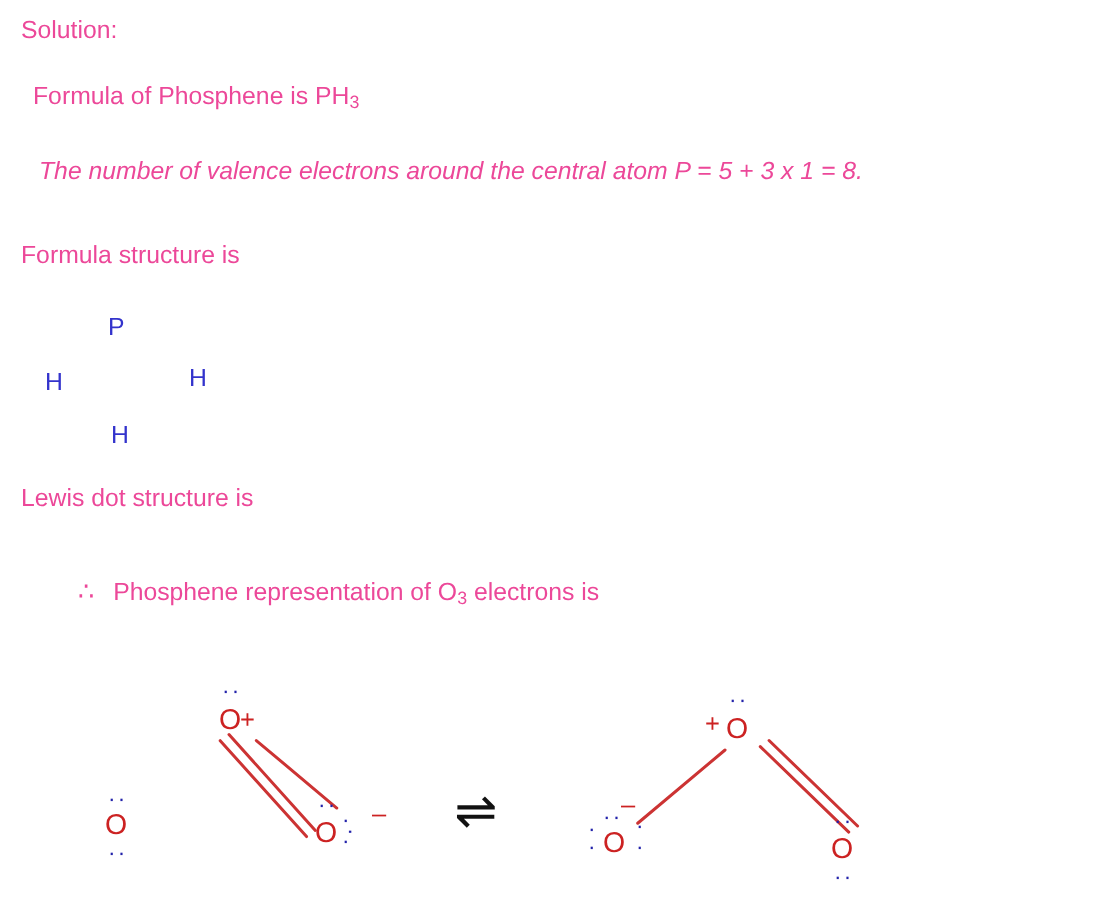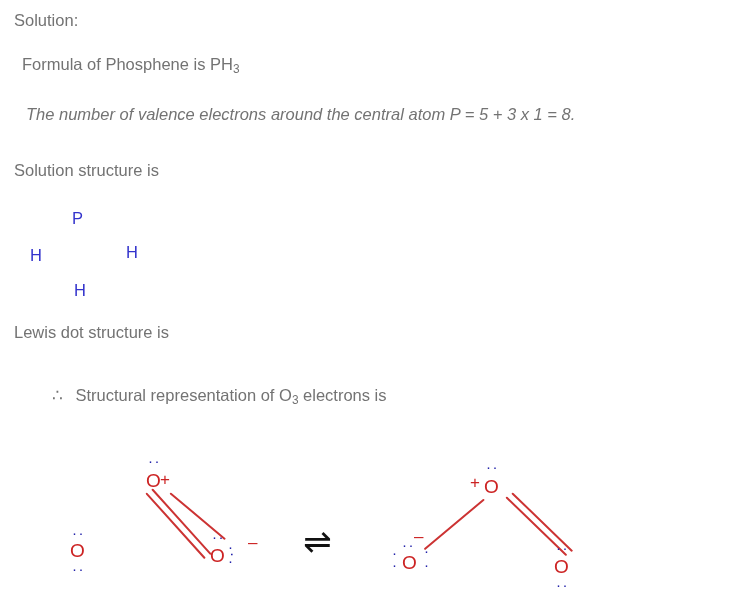--- a/index.html
+++ b/index.html
@@ -13,21 +13,21 @@
     position: relative;
     font-family: "Liberation Sans", sans-serif;
     color: #000000;
     overflow: hidden;
   }
   .line {
     position: absolute;
     font-size: 16.5px;
     line-height: 20px;
     white-space: nowrap;
-    color: #737373;
+    color: #ec4899;
   }
   sub, sup {
     font-size: 0.72em;
   }
   sub { vertical-align: -0.25em; }
 
   
   .atom-blue {
     position: absolute;
     color: #3333cc;
@@ -77,34 +77,34 @@
 <body>
 
 <div class="line" style="left:14px; top:10px;">Solution:</div>
 
 <div class="line" style="left:22px; top:54px;">
   <span>Formula of Phosphene is PH</span><sub>3</sub>
 </div>
 
 <div class="line" style="left:26px; top:104px;font-style:italic;">The number of valence electrons around the central atom P = 5 + 3 x 1 = 8.</div>
 
-<div class="line" style="left:14px; top:160px;">Solution structure is</div>
+<div class="line" style="left:14px; top:160px;">Formula structure is</div>
 
 <div>
   <div class="atom-blue" style="left:72px; top:209px;">P</div>
   <div class="atom-blue" style="left:30px; top:246px;">H</div>
   <div class="atom-blue" style="left:126px; top:243px;">H</div>
   <div class="atom-blue" style="left:74px; top:281px;">H</div>
 </div>
 
 <div class="line" style="left:14px; top:322px;">Lewis dot structure is</div>
 
 <div class="line" style="left:52px; top:385px;">
   <span style="font-size:17px;">∴</span>
-  <span style="display:inline-block; width:8px;"></span><span>Structural representation of O</span><sub>3</sub><span> electrons is</span>
+  <span style="display:inline-block; width:8px;"></span><span>Phosphene representation of O</span><sub>3</sub><span> electrons is</span>
 </div>
 
 <div>
 
   <div class="dots" style="left:148px; top:458px;">··</div>
   <div class="ozone-atom" style="left:146px; top:470px;">O</div>
   <div class="ozone-charge" style="left:160px; top:470px;">+</div>
 
   <div class="bond" style="left:146px; top:492px; width:88px; transform: rotate(48deg);"></div>
   <div class="bond thin" style="left:152px; top:488px; width:88px; transform: rotate(48deg);"></div>

